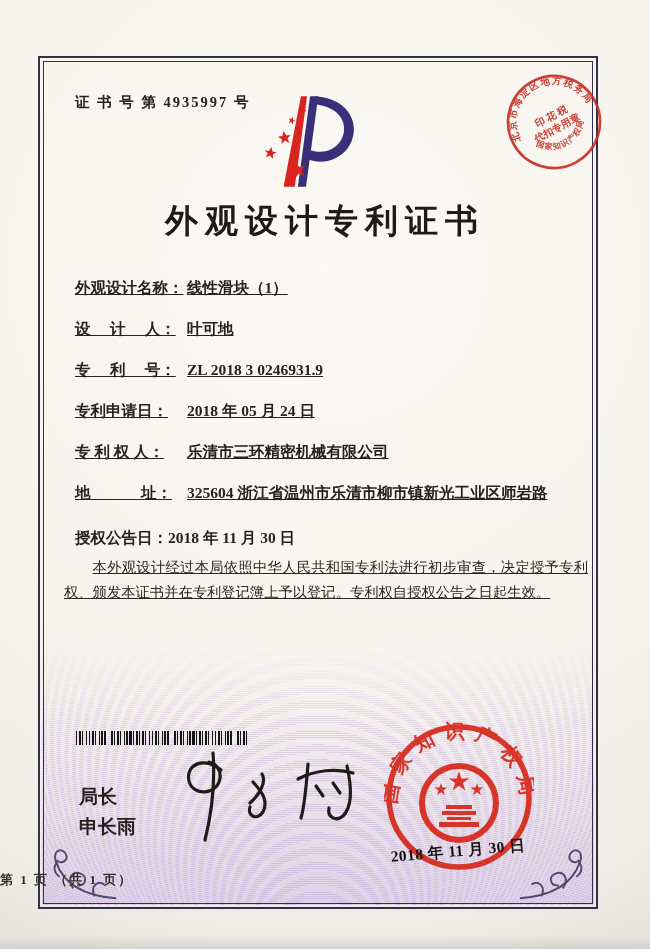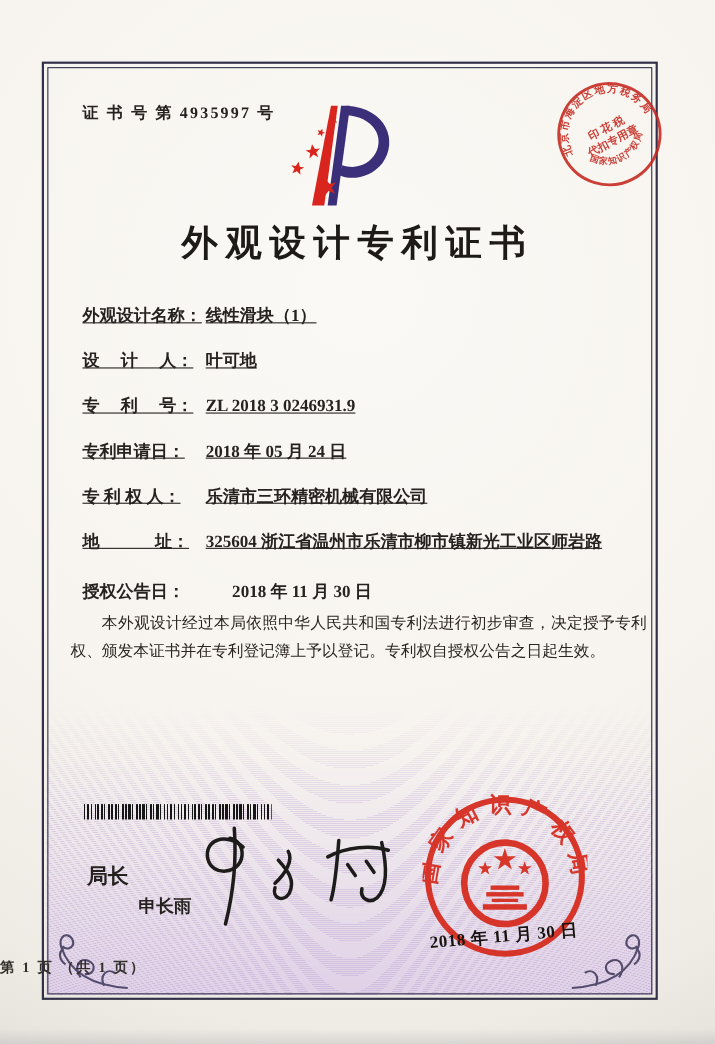--- a/index.html
+++ b/index.html
@@ -39,37 +39,37 @@
   .title{
     position:absolute;left:0;right:0;top:199px;z-index:2;text-align:center;
     font-size:33px;font-weight:bold;letter-spacing:7px;color:#1d1a17;
   }
   .fields{position:absolute;left:75px;top:280px;z-index:2;}
   .field-row{display:flex;margin-bottom:25px;font-size:15.5px;color:#262220;line-height:16px;text-decoration:underline;}
   .field-label{font-weight:600;white-space:pre;min-width:112px;}
   .field-value{font-weight:600;white-space:pre;}
   .grant-row{position:absolute;left:75px;top:528px;right:60px;z-index:2;display:flex;
     font-size:15.5px;color:#262220;font-weight:600;}
-  .grant-left{width:295px;display:flex;gap:43px;}
+  .grant-left{width:295px;display:flex;}
   .grant-right{display:flex;}
   .paragraphs{
     position:absolute;left:64px;top:555px;width:524px;z-index:2;
     font-size:14.3px;line-height:25px;color:#2a2521;text-align:justify;
   }
-  .paragraphs p{margin:0;text-indent:2em;}
+  .paragraphs p{margin:0;text-indent:2em;text-decoration:underline;}
   .barcode{
     position:absolute;left:76px;top:731px;width:171px;height:14px;z-index:2;
     background:repeating-linear-gradient(90deg,
       #161616 0 1.4px,transparent 1.4px 2.9px,
       #161616 2.9px 5.1px,transparent 5.1px 6.3px,
       #161616 6.3px 7.2px,transparent 7.2px 10px,
       #161616 10px 11.4px,transparent 11.4px 12.6px);
   }
   .signer-title{position:absolute;left:79px;top:784px;z-index:2;font-size:19px;font-weight:600;color:#24211e;}
-  .signer-name{position:absolute;left:79px;top:814px;z-index:2;font-size:16px;font-weight:600;color:#24211e;margin-left:47px;}
+  .signer-name{position:absolute;left:79px;top:814px;z-index:2;font-size:19px;font-weight:600;color:#24211e;}
   .signature{position:absolute;left:165px;top:750px;width:205px;height:100px;z-index:3;}
   .seal{position:absolute;left:384px;top:720px;width:150px;height:152px;z-index:2;opacity:.93;}
   .seal-date{
     position:absolute;left:383px;top:841px;width:150px;z-index:3;text-align:center;
     font-size:15.5px;font-weight:600;color:#17140f;letter-spacing:.5px;
     transform:rotate(-5deg);white-space:nowrap;
   }
   .tax-stamp{position:absolute;left:504px;top:72px;width:100px;height:100px;z-index:2;
     transform:rotate(-28deg);opacity:.88;}
   .footer{

